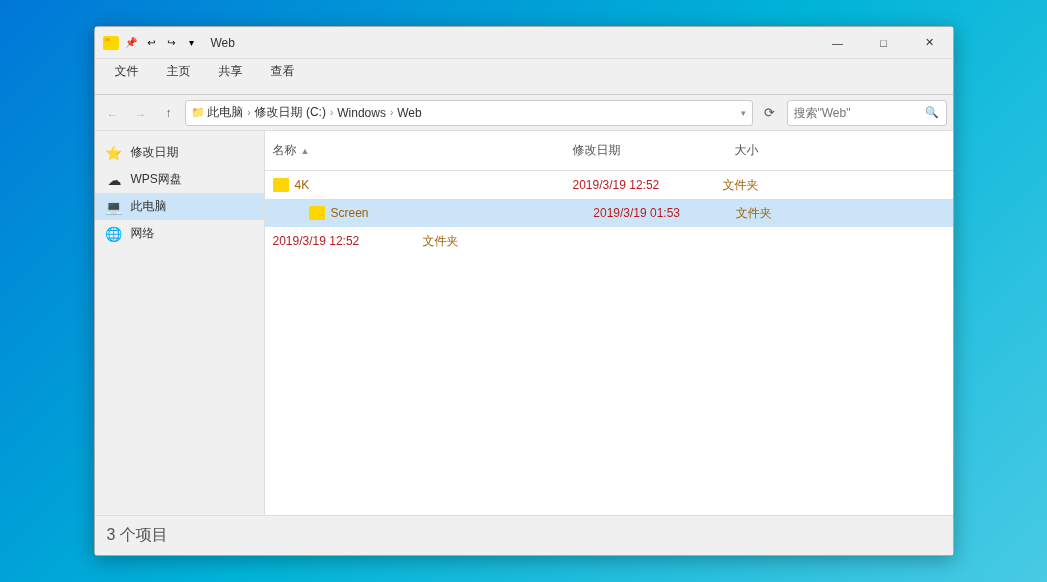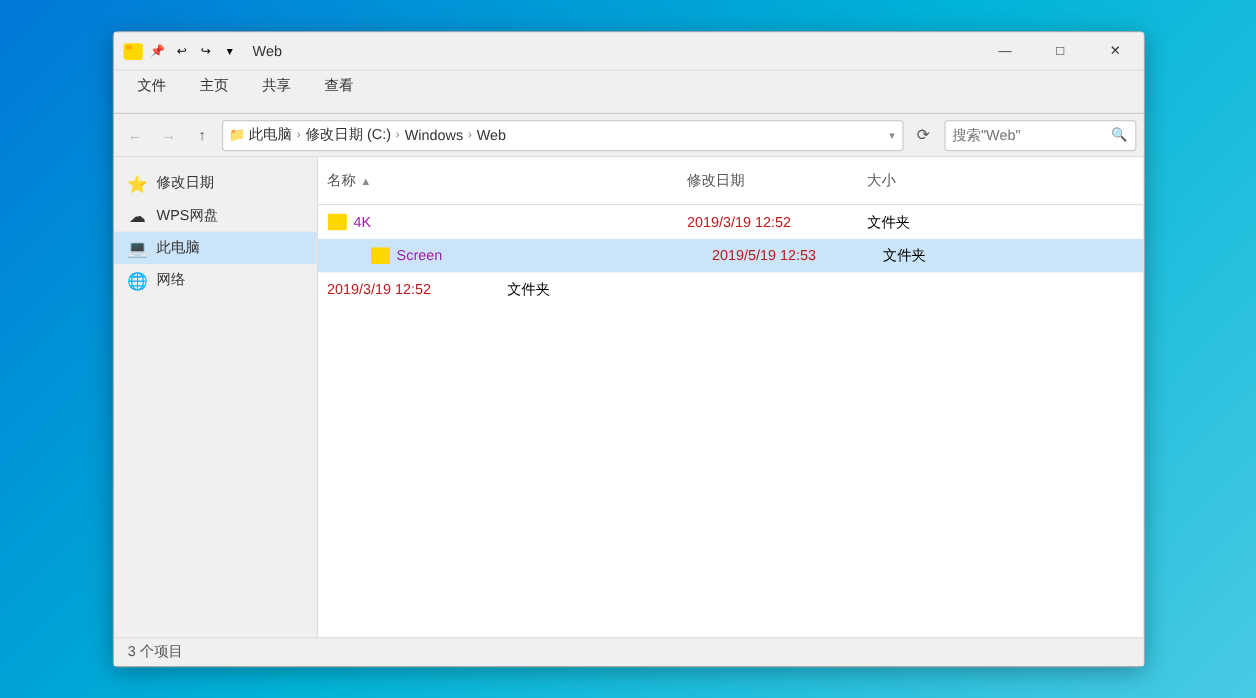--- a/index.html
+++ b/index.html
@@ -248,78 +248,78 @@
       padding: 0 8px;
       height: 100%;
       display: flex;
       align-items: center;
       cursor: pointer;
       user-select: none;
     }
     .col-name { width: 300px; }
     .col-date { width: 150px; }
     .col-type { width: 120px; }
-    .col-size { width: 100px; }
+    .col-size { width: 100px; margin-left: 12px; }
     .sort-arrow {
       margin-left: 4px;
       font-size: 9px;
       color: #888;
     }
     
     .file-list {
       flex: 1;
       overflow-y: auto;
     }
     .file-row {
       display: flex;
       align-items: center;
       height: 28px;
       cursor: pointer;
       padding: 0 8px;
     }
     .file-row.selected { background: #cce4f7; padding-left: 44px; }
     .file-cell {
       font-size: 12px;
-      color: #a21caf;
+      color: #a16207;
       display: flex;
       align-items: center;
       gap: 6px;
       overflow: hidden;
       white-space: nowrap;
     }
     .file-cell-name { width: 300px; }
     .file-cell-date { width: 150px; color: #b91c1c; }
-    .file-cell-type { width: 120px; color: #000000; }
+    .file-cell-type { width: 120px; color: #a16207; }
     .file-cell-size { width: 100px; color: #555; }
     .folder-icon {
       width: 16px;
       height: 14px;
       background: #ffd700;
       border-radius: 1px;
       position: relative;
       flex-shrink: 0;
       display: inline-block;
     }
     .folder-icon::before {
       content: '';
       position: absolute;
       top: -3px; left: 0;
       width: 7px; height: 3px;
       background: #ffaa00;
       border-radius: 1px 1px 0 0;
     }
     
     .status-bar {
-      height: 24px;
+      height: 40px;
       background: #f0f0f0;
       border-top: 1px solid #ddd;
       display: flex;
       align-items: center;
       padding: 0 12px;
-      font-size: 12px;
+      font-size: 16px;
       color: #555;
       flex-shrink: 0;
     }
   </style>
 </head>
 <body>
 
 <div class="window">
 
   <div class="title-bar">
@@ -417,21 +417,21 @@
           <div class="file-cell file-cell-date">2019/3/19 12:52</div>
           <div class="file-cell file-cell-type">文件夹</div>
           <div class="file-cell file-cell-size"></div>
         </div>
 
         <div class="file-row selected">
           <div class="file-cell file-cell-name">
             <span class="folder-icon"></span>
             <span>Screen</span>
           </div>
-          <div class="file-cell file-cell-date">2019/5/19 12:53</div>
+          <div class="file-cell file-cell-date">2019/3/19 01:53</div>
           <div class="file-cell file-cell-type">文件夹</div>
           <div class="file-cell file-cell-size"></div>
         </div>
 
         <div class="file-row">
           <div class="file-cell file-cell-date">2019/3/19 12:52</div>
           <div class="file-cell file-cell-type">文件夹</div>
           <div class="file-cell file-cell-size"></div>
         </div>
       </div>

